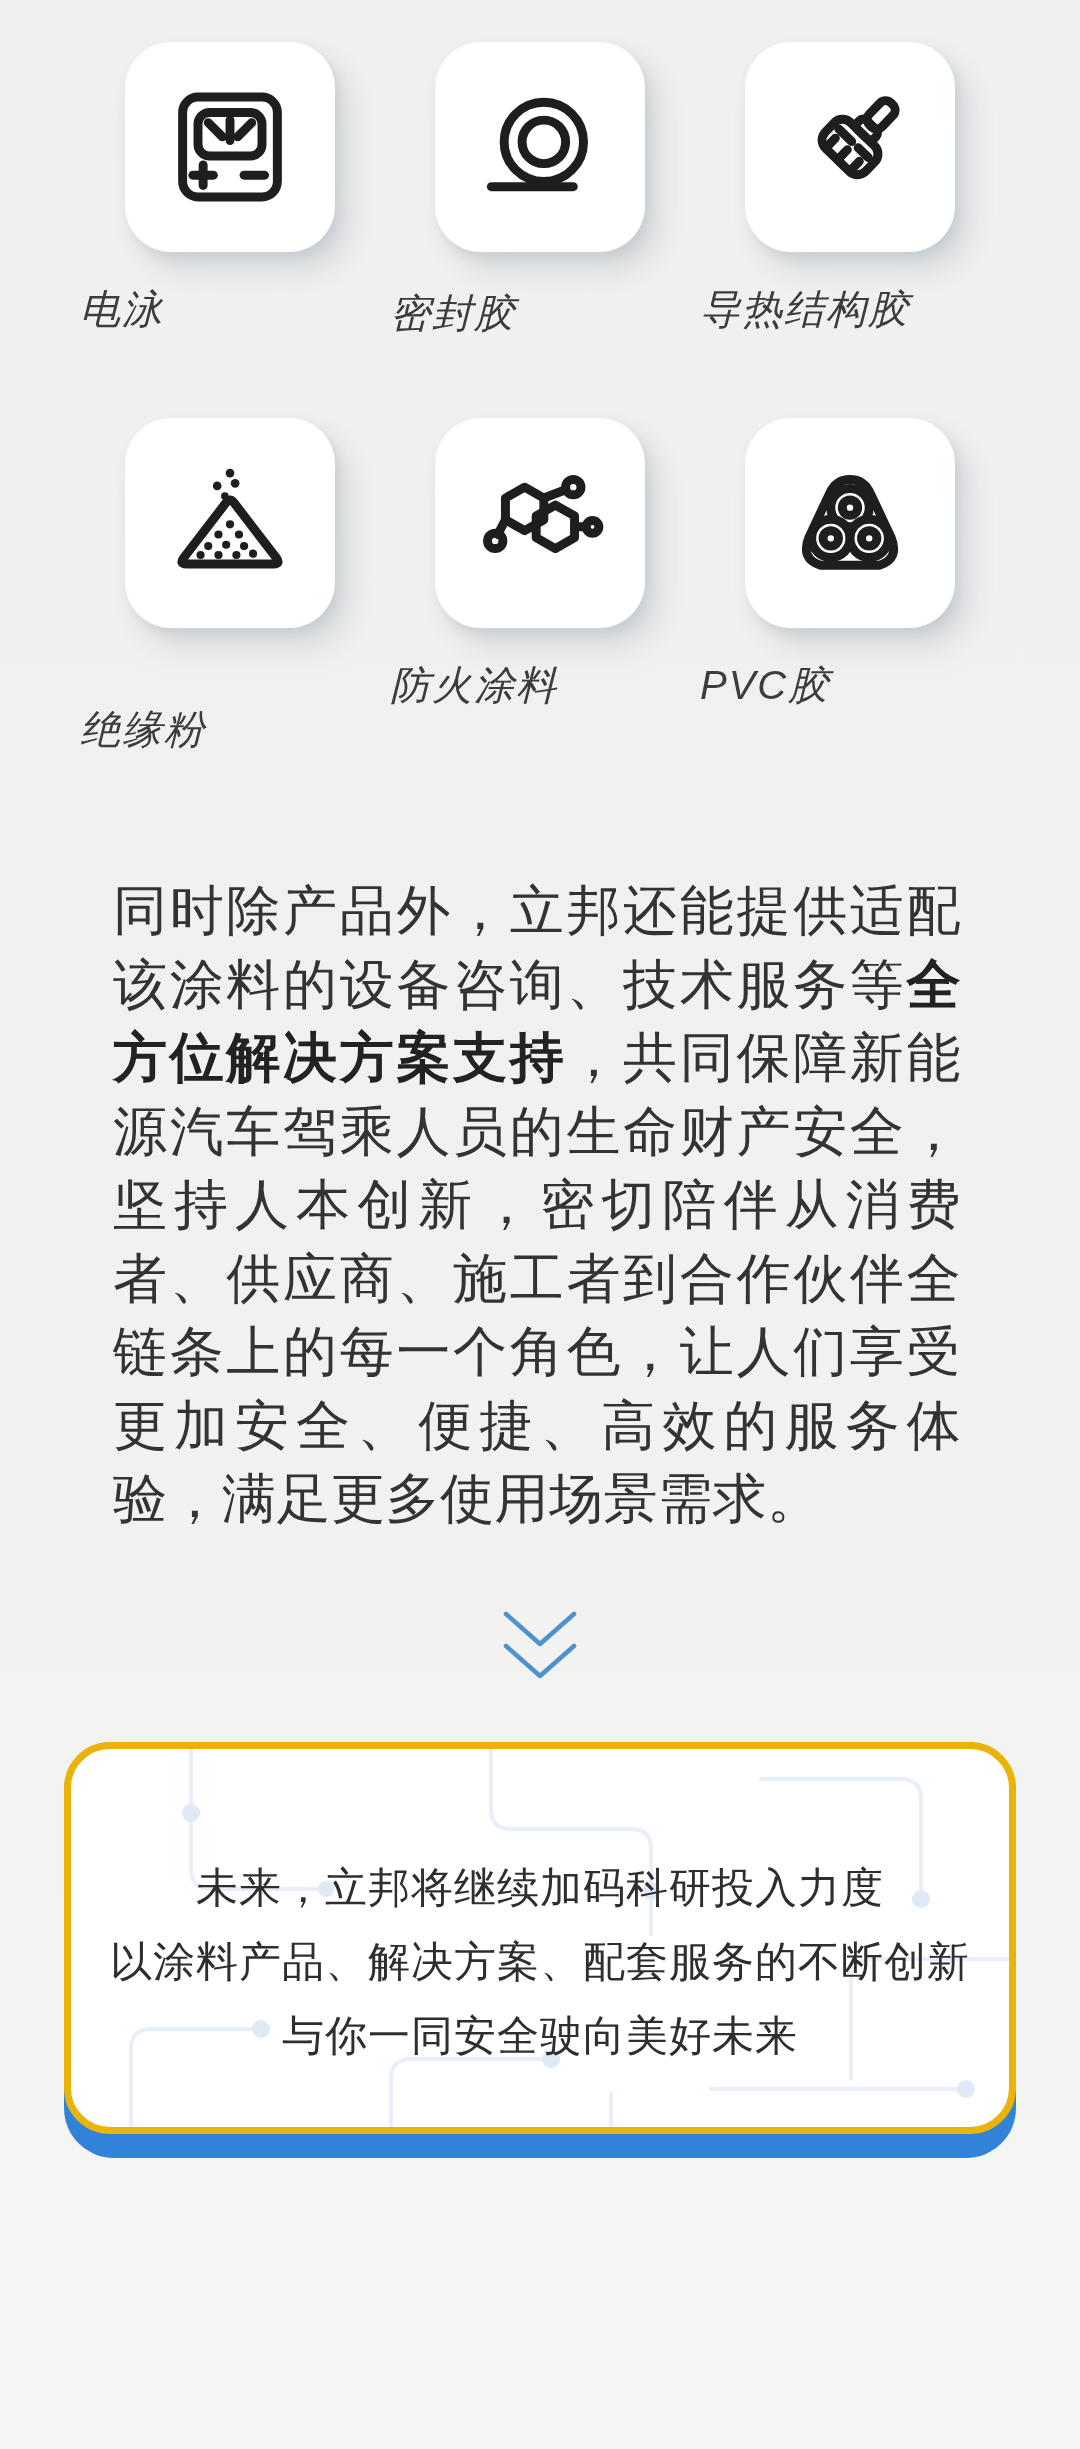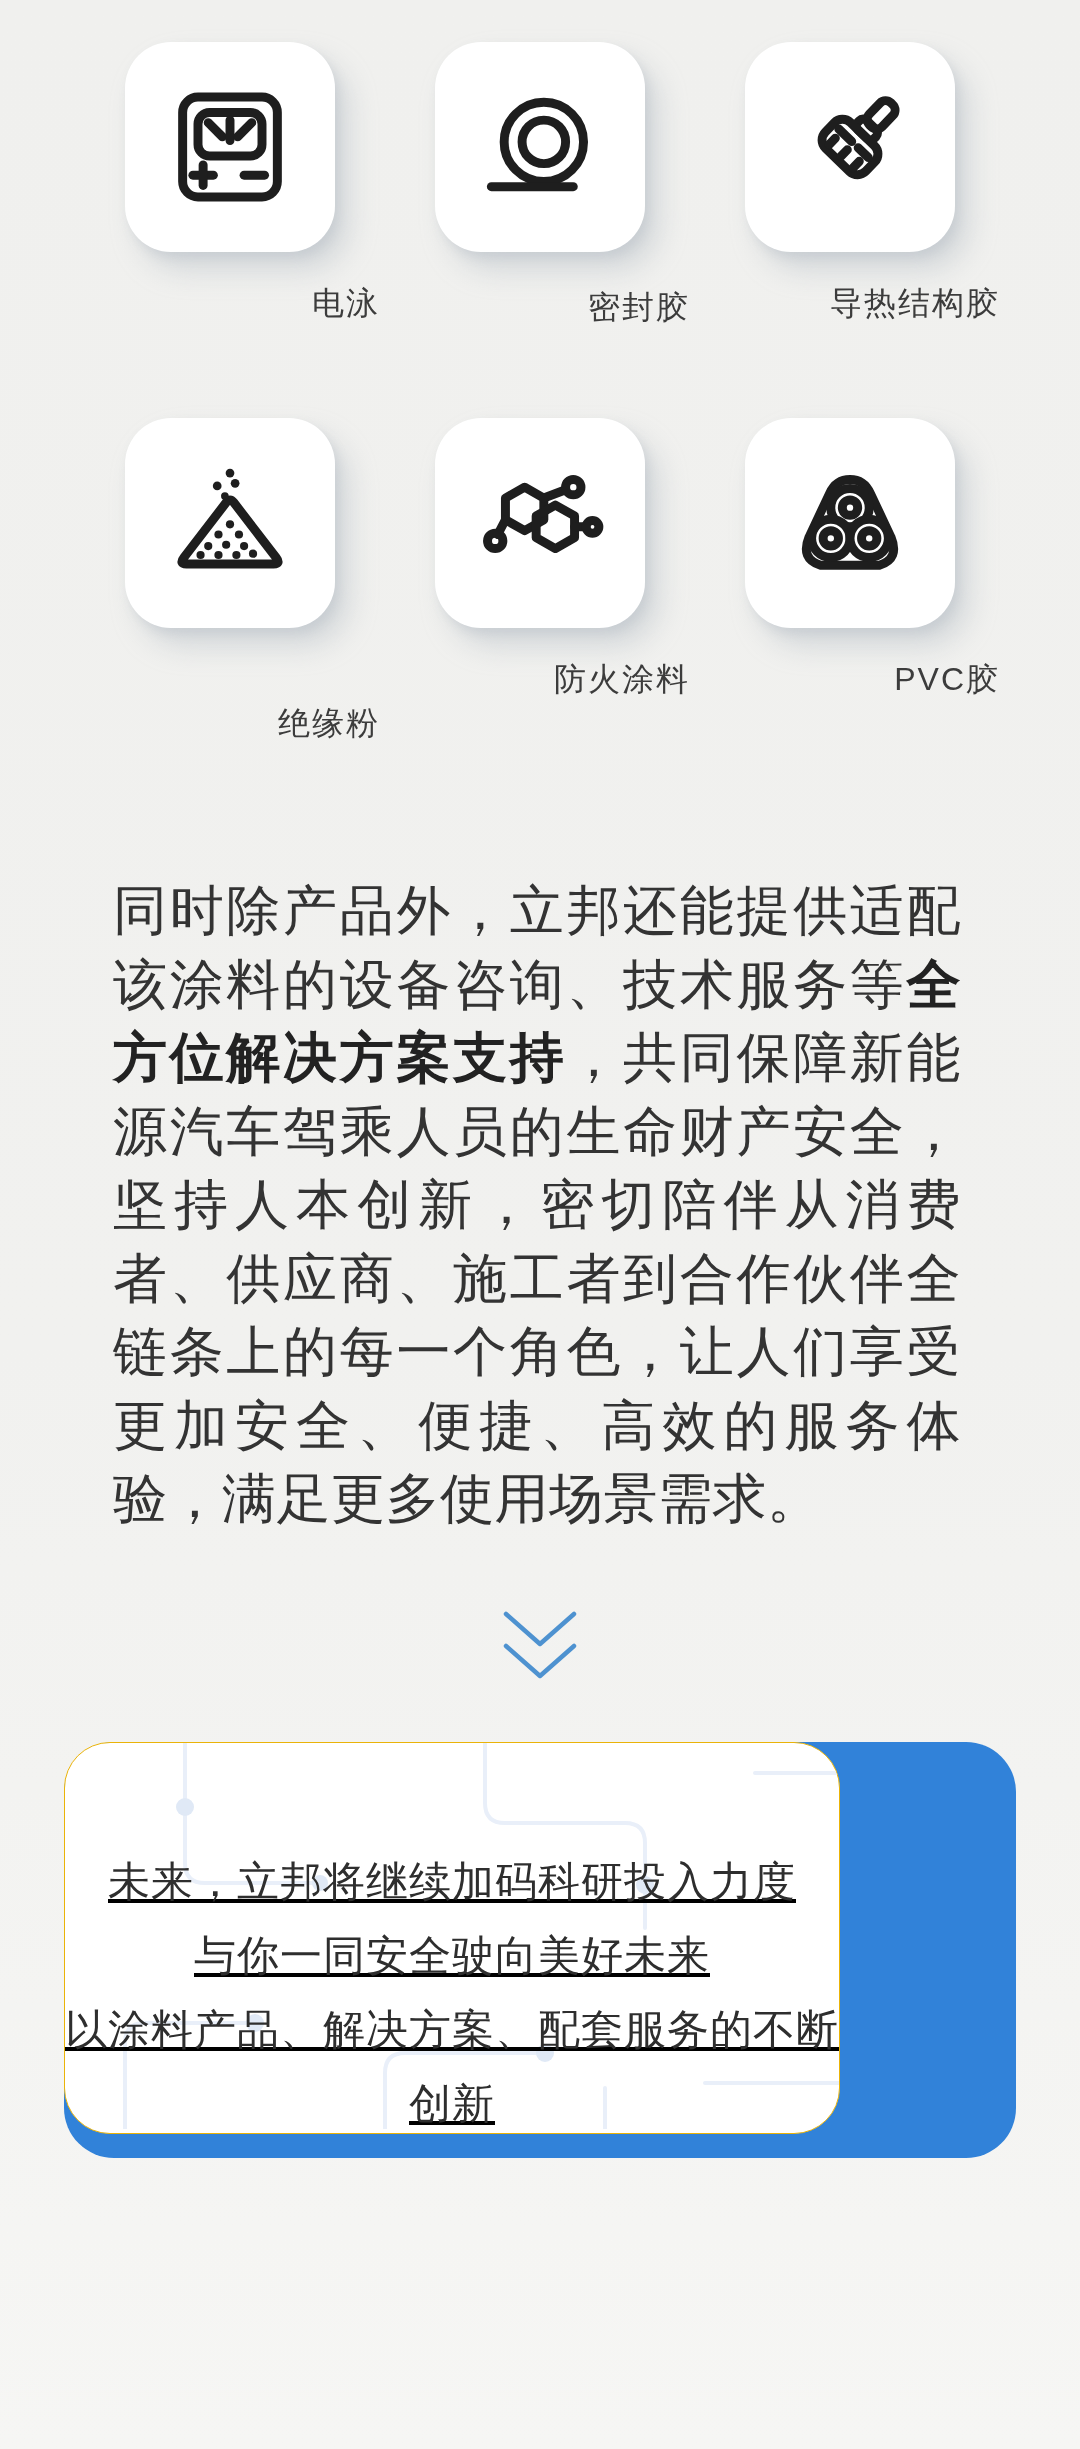--- a/index.html
+++ b/index.html
@@ -12,38 +12,38 @@
     position:absolute;width:210px;height:210px;background:#fff;
     border-radius:46px;
     box-shadow:14px 18px 28px rgba(168,177,188,.40), 4px 6px 10px rgba(168,177,188,.25);
     display:flex;align-items:center;justify-content:center;
   }
   .card svg{width:128px;height:128px;}
   .icon-stroke{fill:none;stroke:#1e1e1e;stroke-width:7;stroke-linecap:round;stroke-linejoin:round;}
   .icon-fill{fill:#1e1e1e;stroke:none;}
   .icon-white{fill:#ffffff;stroke:#1e1e1e;stroke-width:7;}
   .grid-label{
-    position:absolute;width:300px;text-align:right;
-    font-size:32px;color:#3c3c3c;letter-spacing:2px;
+    position:absolute;width:300px;text-align:left;
+    font-size:40px;color:#3c3c3c;letter-spacing:2px;font-style:italic;
   }
   .paragraph{
     position:absolute;left:113px;top:820px;width:848px;
     font-size:54px;line-height:73.5px;color:#333333;
     text-align:justify;letter-spacing:0.5px;
   }
   .paragraph strong{font-weight:700;color:#222;}
   .chevron-wrap{position:absolute;left:503px;top:1611px;width:74px;height:70px;}
   .future-outer{
     position:absolute;left:64px;top:1742px;width:952px;height:416px;
     background:#3182d9;border-radius:50px;
   }
   .future-card{
-    position:absolute;left:0;top:0;width:776px;height:392px;
-    background:#ffffff;border:1px solid #eab308;border-radius:46px;
-    box-sizing:border-box;overflow:hidden;text-decoration:underline;
+    position:absolute;left:0;top:0;width:952px;height:392px;
+    background:#ffffff;border:7px solid #eab308;border-radius:46px;
+    box-sizing:border-box;overflow:hidden;
   }
   .circuit{position:absolute;left:0;top:0;width:946px;height:386px;}
   .circuit path{fill:none;stroke:#e9eff9;stroke-width:4;stroke-linecap:round;stroke-linejoin:round;}
   .circuit circle{fill:#e0e9f6;}
   .future-text{
     position:relative;padding-top:102px;width:100%;
     font-size:42px;line-height:74px;color:#2e2e2e;
     text-align:center;letter-spacing:1px;
   }
 </style>
@@ -158,17 +158,17 @@
       <circle cx="120" cy="64" r="9"></circle>
       <circle cx="580" cy="142" r="9"></circle>
       <circle cx="850" cy="150" r="9"></circle>
       <circle cx="190" cy="280" r="9"></circle>
       <circle cx="480" cy="310" r="9"></circle>
       <circle cx="895" cy="340" r="9"></circle>
       <circle cx="255" cy="140" r="8"></circle>
     </svg>
     <div class="future-text">
       <div>未来，立邦将继续加码科研投入力度</div>
+      <div>以涂料产品、解决方案、配套服务的不断创新</div>
       <div>与你一同安全驶向美好未来</div>
-      <div>以涂料产品、解决方案、配套服务的不断创新</div>
     </div>
   </div>
 </div>
 
 </body></html>

